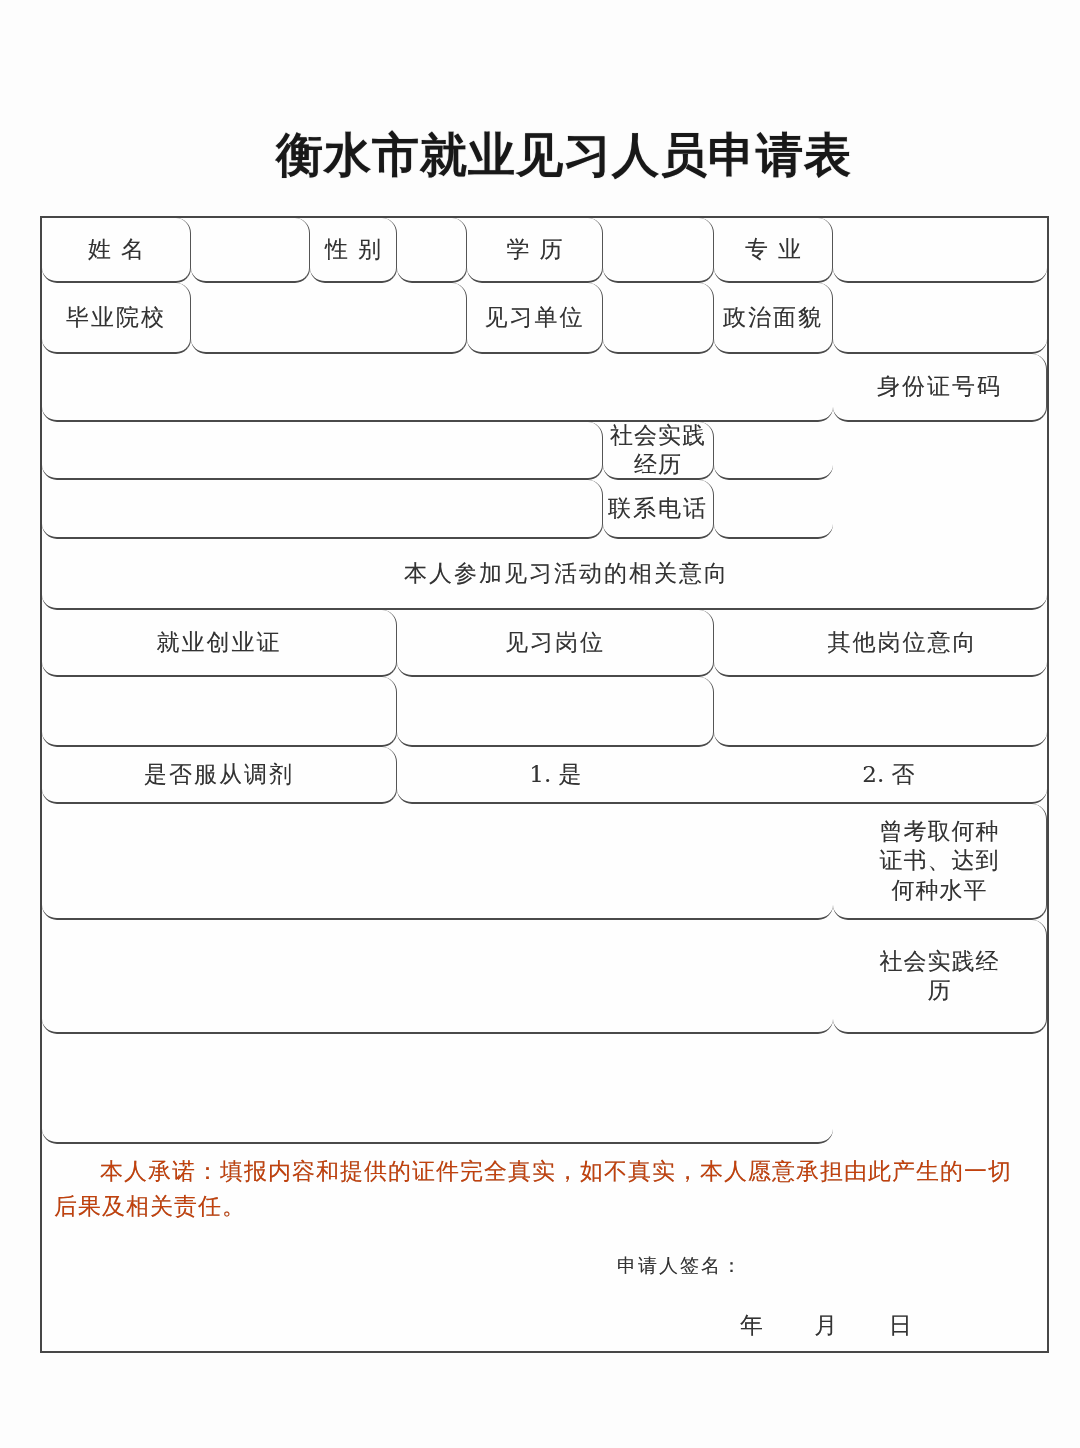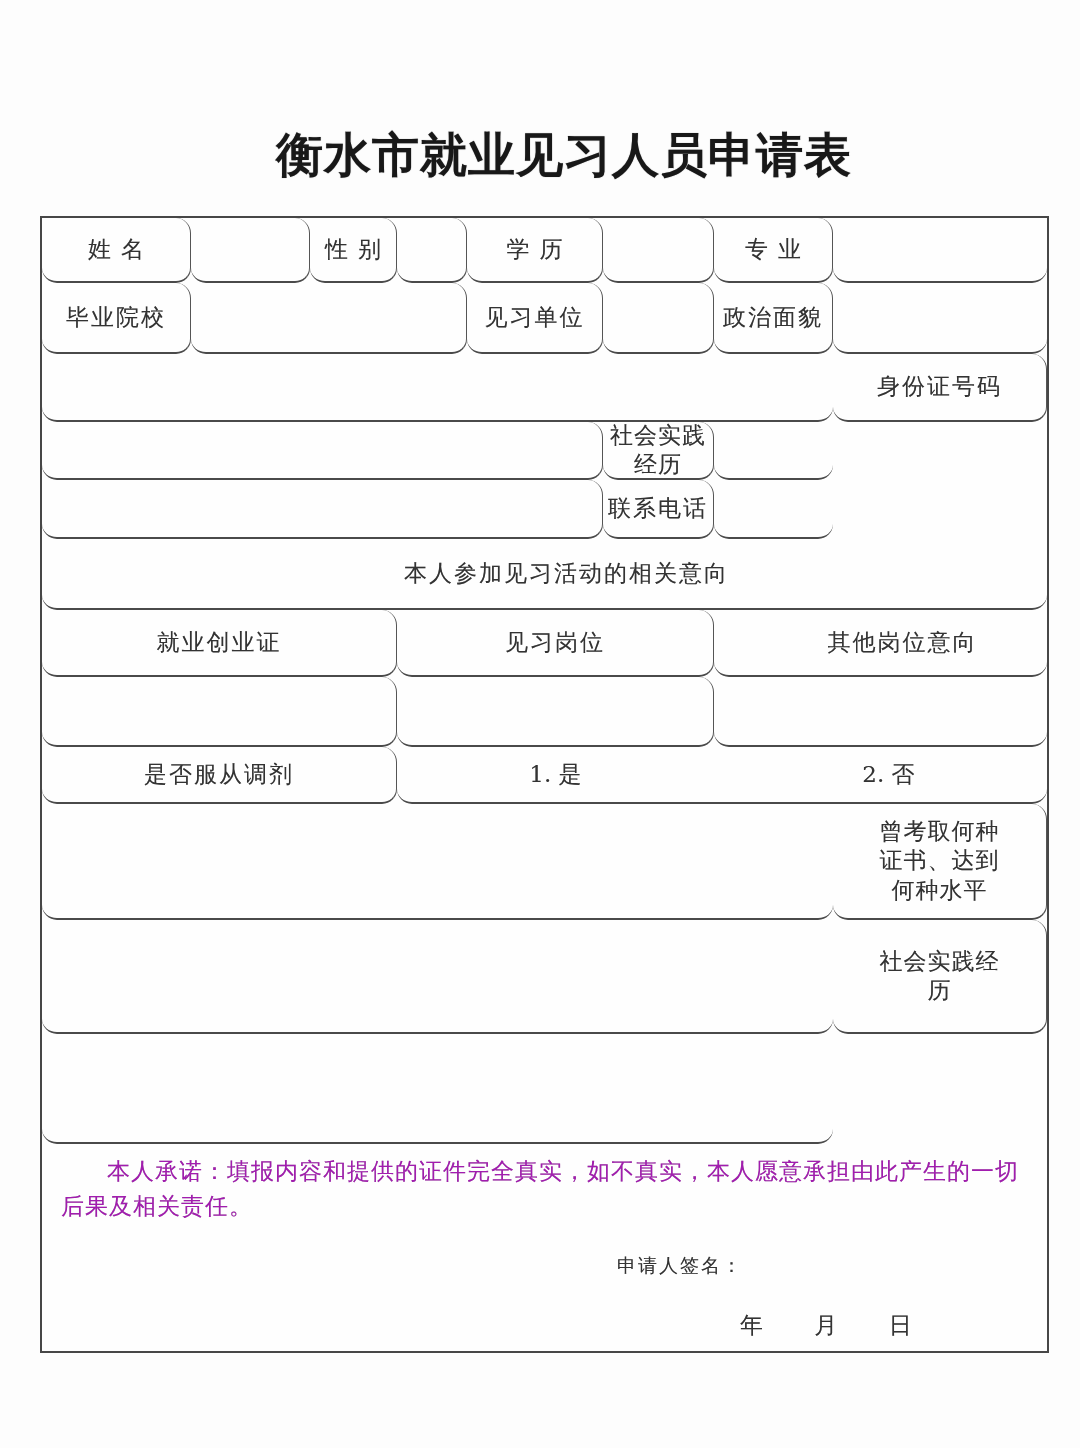--- a/index.html
+++ b/index.html
@@ -41,22 +41,22 @@
   .sp5{grid-column:span 5;}
   .sp7{grid-column:span 7;}
   .sp8{grid-column:span 8;}
   .label{letter-spacing:2px;}
   .ls10{letter-spacing:10px;margin-right:-10px;}
   .narrow{width:128px;display:inline-block;letter-spacing:1px;}
   .narrow96{width:96px;display:inline-block;letter-spacing:1px;}
   .yesno{justify-content:space-around;padding:0 10px;gap:36px;}
   .commit-cell{display:block;text-align:left;padding:0;}
   .commit-text{
-    margin:10px 18px 0 19px;text-indent:2em;
-    font-size:23px;line-height:1.5;letter-spacing:1px;color:#a21caf;
+    margin:10px 18px 0 12px;text-indent:2em;
+    font-size:23px;line-height:1.5;letter-spacing:1px;color:#c2410c;
   }
   .sig-line{margin:30px 0 0 575px;font-size:19px;letter-spacing:2px;}
   .date-line{margin:34px 0 12px 698px;font-size:23px;}
   .date-line span{margin-right:44px;}
   .date-line span:last-child{margin-right:0;}
 </style>
 </head>
 <body>
 
 <div class="title">衡水市就业见习人员申请表</div>

